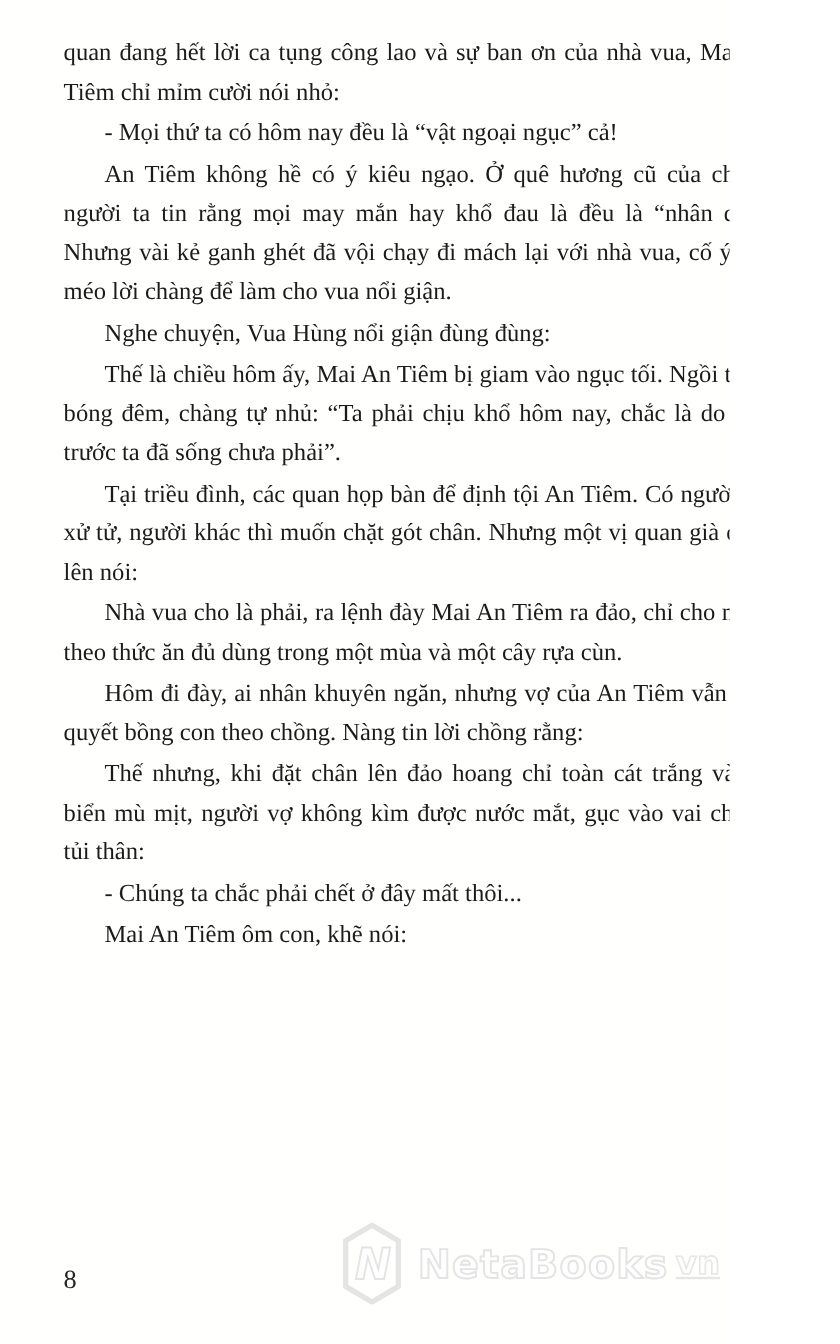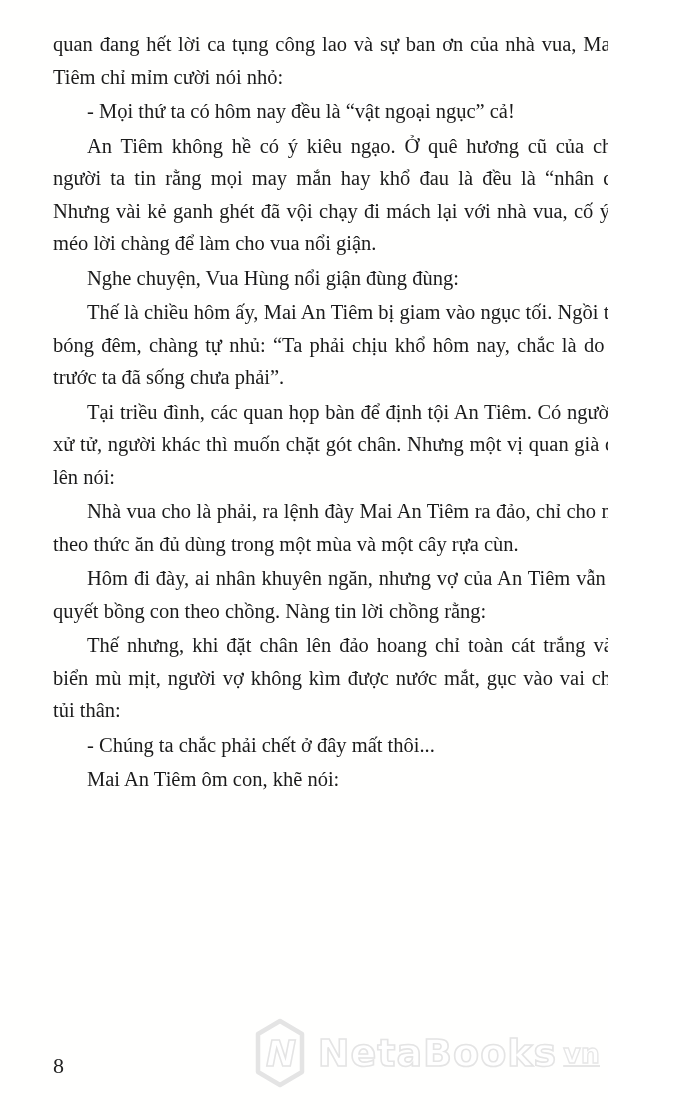--- a/index.html
+++ b/index.html
@@ -54,21 +54,21 @@
     align-items: center;
     user-select: none;
   }
   .watermark .hex-icon {
     flex: 0 0 auto;
     margin-right: 12px;
   }
   .wm-brand {
     font-family: "DejaVu Sans", sans-serif;
     font-weight: bold;
-    font-size: 38px;
+    font-size: 33px;
     letter-spacing: 1px;
     color: #ffffff;
     -webkit-text-stroke: 1.6px #e4e4e4;
     text-stroke: 1.6px #e4e4e4;
   }
   .wm-tld {
     font-family: "DejaVu Sans", sans-serif;
     font-weight: bold;
     font-size: 27px;
     margin-left: 6px;

